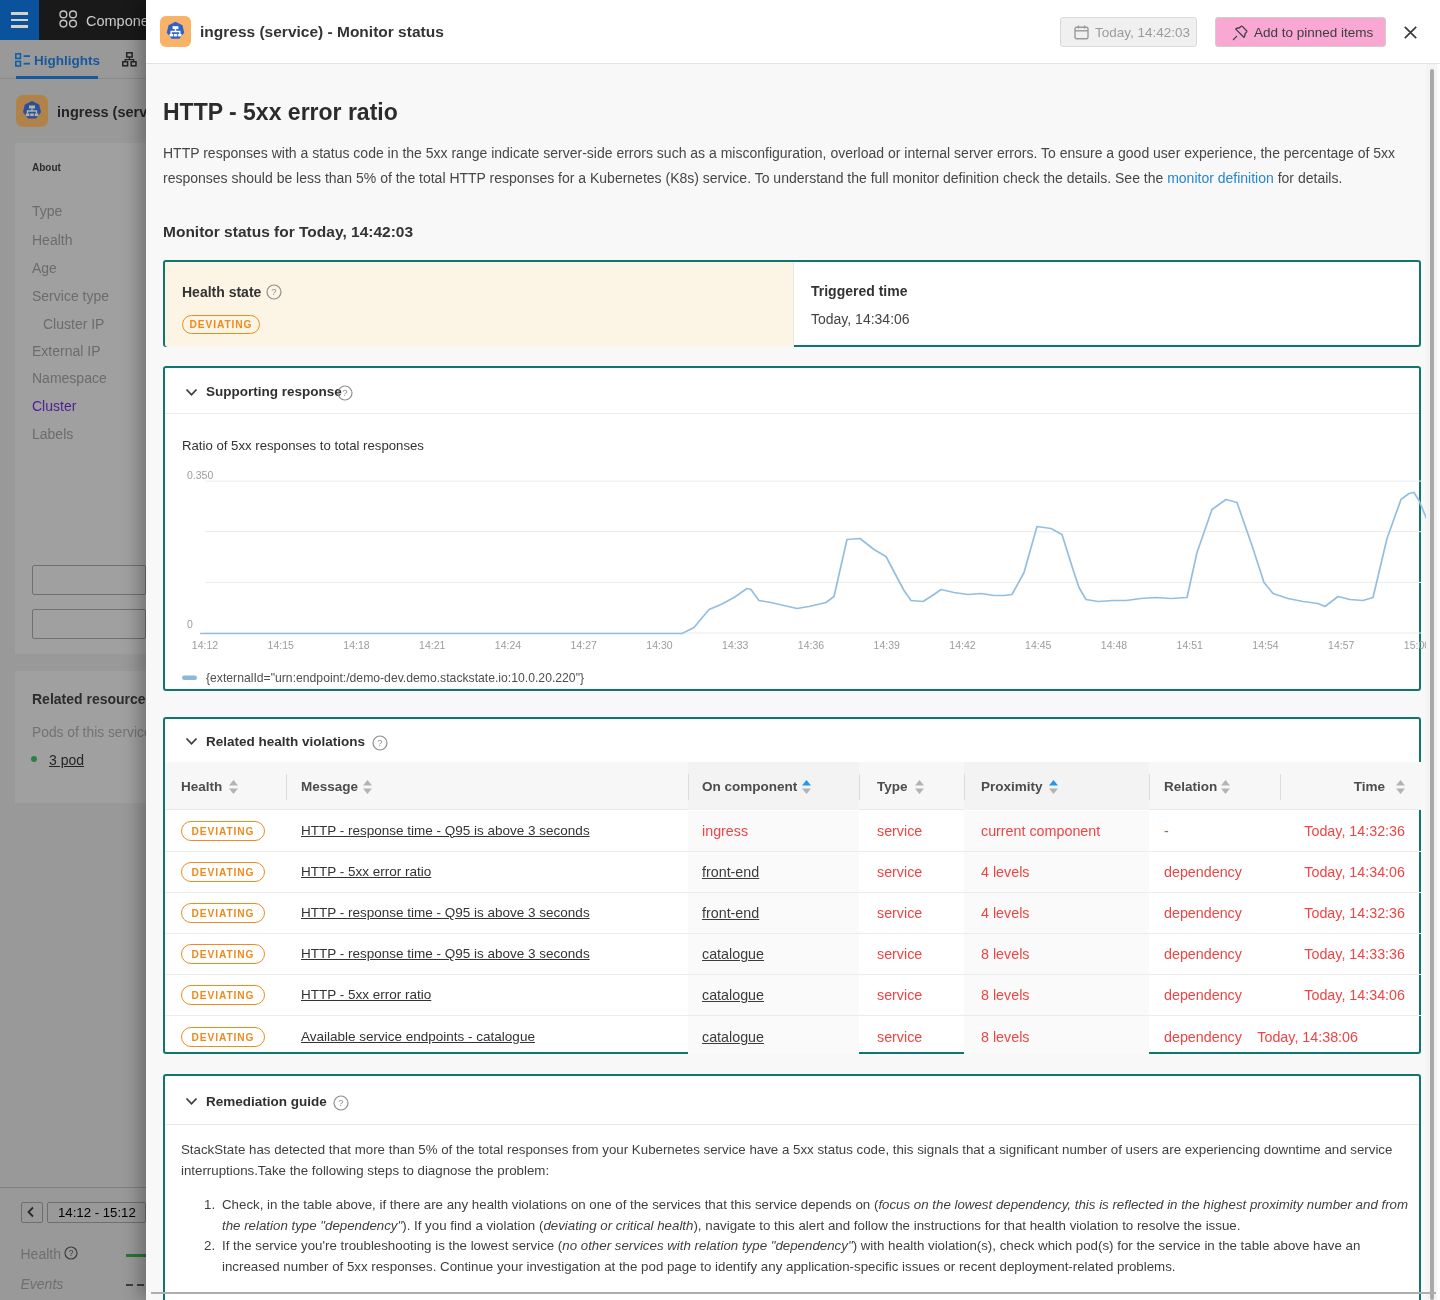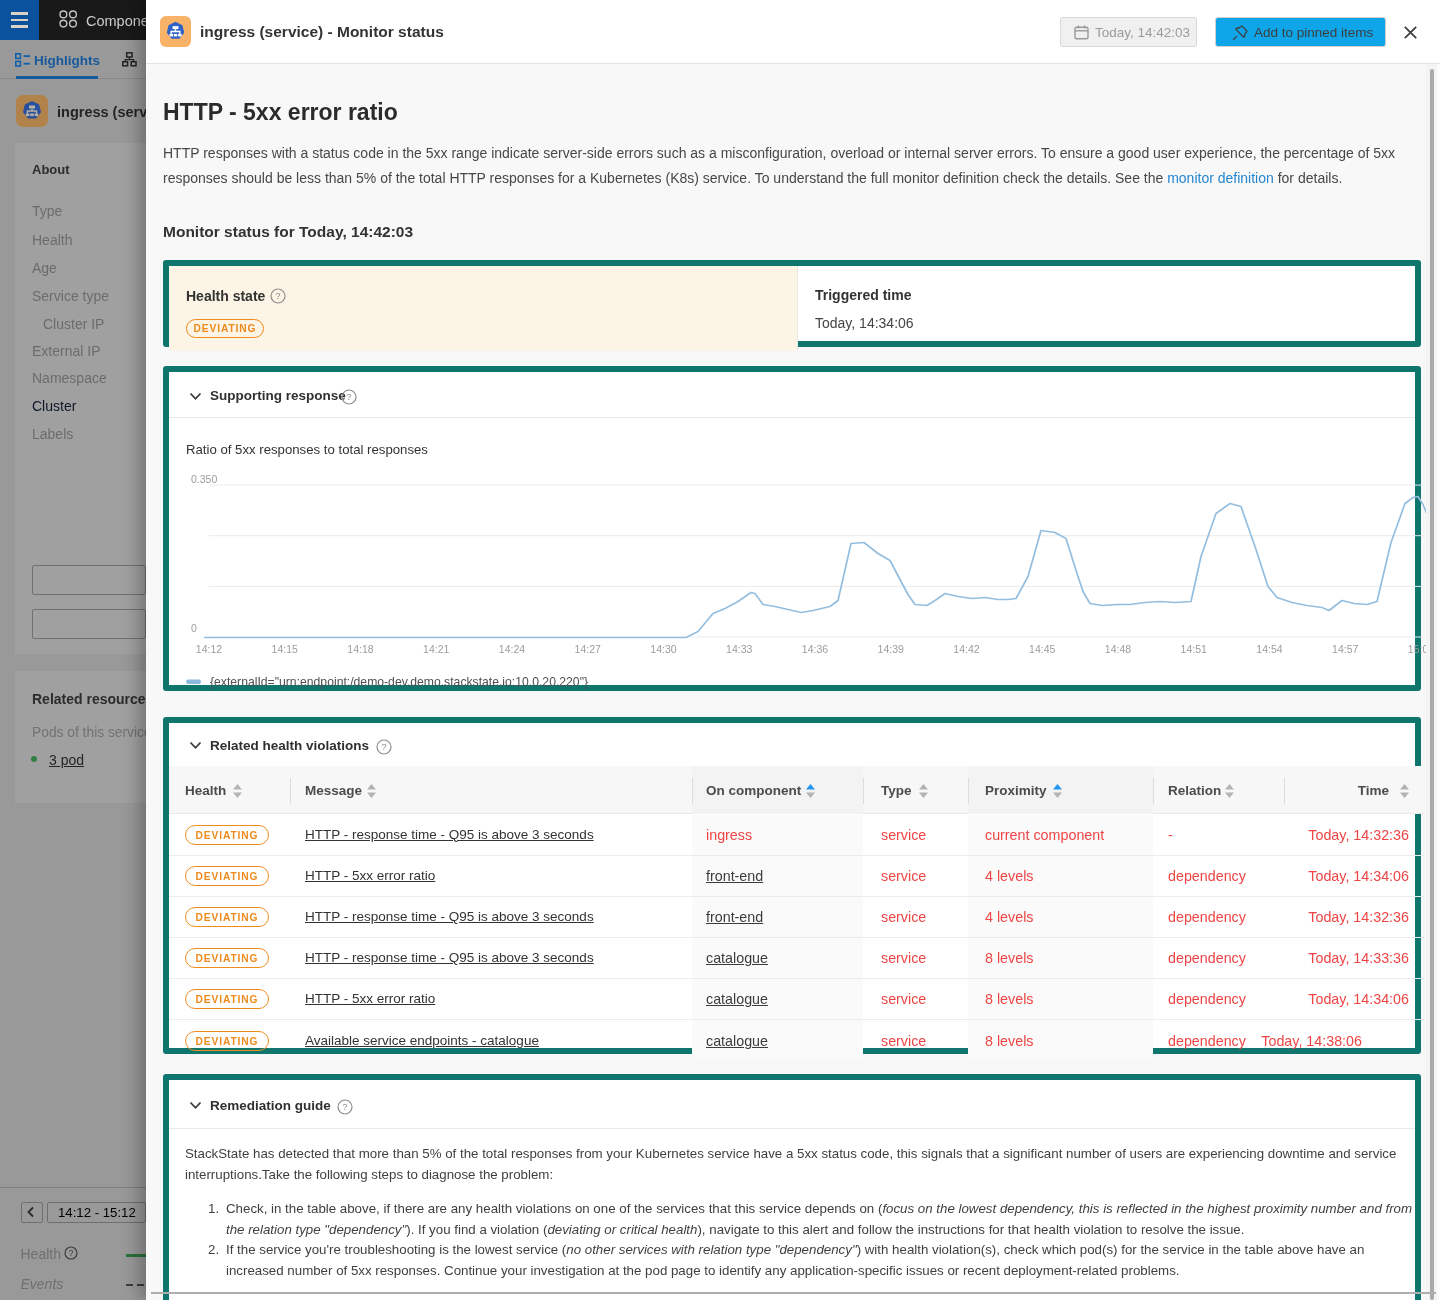--- a/index.html
+++ b/index.html
@@ -5,21 +5,21 @@
   * { margin:0; padding:0; box-sizing:border-box; }
   html,body { width:1440px; height:1300px; overflow:hidden; font-family:"Liberation Sans", sans-serif; }
   body { position:relative; background:#9a9a9a; }
   .abs { position:absolute; white-space:nowrap; }
   
   #bgstrip { position:absolute; left:0; top:0; width:146px; height:1300px; background:#999999; overflow:hidden; }
   .hamline { position:absolute; left:11px; width:17px; height:2.5px; background:#d8d1c5; }
   
   #modal { position:absolute; left:146px; top:0; width:1294px; height:1300px; background:#f8f8f8; box-shadow:-7px 0 16px rgba(0,0,0,0.28); overflow:hidden; }
   #mheader { position:absolute; left:0; top:0; width:1294px; height:64px; background:#ffffff; border-bottom:1px solid #e3e3e3; }
-  .card { position:absolute; left:17px; width:1258px; background:#ffffff; border:6px solid #0f766e; border-radius:3px; }
+  .card { position:absolute; left:17px; width:1258px; background:#ffffff; border:2px solid #0f766e; border-radius:3px; }
   .cardhead { position:absolute; left:0; top:0; right:0; border-bottom:1px solid #e9e9e9; }
   .chev { stroke:#3c3c3c; stroke-width:1.8; fill:none; }
   .badge { position:absolute; border:1.4px solid #ef8c1f; color:#ee8a1c; border-radius:10.5px; font-size:10.2px; font-weight:bold; letter-spacing:0.9px; text-align:center; line-height:18px; }
   a { text-decoration:underline; }
   .hcell { position:absolute; top:17px; font-size:13.5px; font-weight:bold; color:#4c4c4c; }
   .sorticon { position:absolute; top:18.5px; width:9px; height:14px; }
   .trow { position:absolute; left:0; width:1256px; height:41.2px; }
   .tc { position:absolute; top:12px; font-size:14.3px; color:#ef4444; }
   .lnk { color:#3c3c3c; }
   .msg { position:absolute; left:136px; top:12px; font-size:13.5px; color:#333333; text-decoration:underline; }
@@ -63,29 +63,29 @@
       <polygon points="16,6 23.2,9.5 25,17.2 20,23.5 12,23.5 7,17.2 8.8,9.5" fill="#27509f"></polygon>
       <rect x="13" y="10.5" width="6" height="3" fill="#b9b2a6"></rect>
       <path d="M16 13.5 L16 16.5 M16 16 L11.5 16 L11.5 18.5 M16 16 L20.5 16 L20.5 18.5" stroke="#b9b2a6" stroke-width="1.4" fill="none"></path>
       <rect x="9.8" y="18.5" width="3.6" height="2.6" fill="#b9b2a6"></rect>
       <rect x="14.2" y="18.5" width="3.6" height="2.6" fill="#b9b2a6"></rect>
       <rect x="18.7" y="18.5" width="3.6" height="2.6" fill="#b9b2a6"></rect>
     </svg>
     <div class="abs" style="left:57px;top:104px;color:#242424;font-size:14.5px;font-weight:bold;">ingress (servic</div>
 
     <div class="abs" style="left:15px;top:142.5px;width:131px;height:511px;background:#a0a0a0;"></div>
-    <div class="abs" style="left:32px;top:162px;color:#2c2c2c;font-size:13px;font-weight:bold;">About</div>
+    <div class="abs" style="left:32px;top:162px;color:#2c2c2c;font-size:10px;font-weight:bold;">About</div>
     <div class="abs" style="left:32px;top:203px;color:#6c6c6c;font-size:14px;">Type</div>
     <div class="abs" style="left:32px;top:232px;color:#6c6c6c;font-size:14px;">Health</div>
     <div class="abs" style="left:32px;top:260px;color:#6c6c6c;font-size:14px;">Age</div>
     <div class="abs" style="left:32px;top:288px;color:#6c6c6c;font-size:14px;">Service type</div>
     <div class="abs" style="left:32px;top:315.5px;color:#6c6c6c;font-size:14px;margin-left:11px;">Cluster IP</div>
     <div class="abs" style="left:32px;top:343px;color:#6c6c6c;font-size:14px;">External IP</div>
     <div class="abs" style="left:32px;top:370px;color:#6c6c6c;font-size:14px;">Namespace</div>
-    <div class="abs" style="left:32px;top:397.5px;color:#0f172a;font-size:14px;">Cluster</div>
+    <div class="abs" style="left:32px;top:397.5px;color:#4c1d95;font-size:14px;">Cluster</div>
     <div class="abs" style="left:32px;top:425.5px;color:#6c6c6c;font-size:14px;">Labels</div>
     <div class="abs" style="left:32px;top:564.5px;width:114px;height:30.5px;border:1px solid #707070;border-radius:2px;"></div>
     <div class="abs" style="left:32px;top:608.5px;width:114px;height:30.5px;border:1px solid #707070;border-radius:2px;"></div>
 
     <div class="abs" style="left:15px;top:670.5px;width:131px;height:132px;background:#a0a0a0;"></div>
     <div class="abs" style="left:32px;top:691px;color:#2c2c2c;font-size:14px;font-weight:bold;">Related resources</div>
     <div class="abs" style="left:32px;top:725px;color:#737373;font-size:13.8px;">Pods of this service</div>
     <div class="abs" style="left:31px;top:755.5px;width:6px;height:6px;border-radius:3px;background:#2f7f44;"></div>
     <div class="abs" style="left:49px;top:751.5px;color:#252525;font-size:14px;text-decoration:underline;">3 pod</div>
 
@@ -119,21 +119,21 @@
       </svg>
       <div class="abs" style="left:54px;top:23px;color:#333333;font-size:15.5px;font-weight:bold;">ingress (service) - Monitor status</div>
       <div class="abs" style="left:914px;top:16.5px;width:137px;height:30px;background:#f0f0f0;border:1px solid #d9d9d9;border-radius:3px;">
         <svg class="abs" style="left:13px;top:7px;" width="15" height="15" viewBox="0 0 15 15">
           <rect x="1" y="2.2" width="13" height="11.5" rx="1.5" fill="none" stroke="#9a9a9a" stroke-width="1.4"></rect>
           <path d="M1 5.8 L14 5.8" stroke="#9a9a9a" stroke-width="1.4"></path>
           <path d="M4.4 0.6 L4.4 3.4 M10.6 0.6 L10.6 3.4" stroke="#9a9a9a" stroke-width="1.4"></path>
         </svg>
         <div class="abs" style="left:34px;top:7px;color:#9b9b9b;font-size:13.5px;">Today, 14:42:03</div>
       </div>
-      <div class="abs" style="left:1069px;top:16.5px;width:171px;height:30px;background:#0ea5e9;border:1px solid #cfcfcf;border-radius:3px;">
+      <div class="abs" style="left:1069px;top:16.5px;width:171px;height:30px;background:#f9a8d4;border:1px solid #cfcfcf;border-radius:3px;">
         <svg class="abs" style="left:16px;top:7px;" width="16" height="16" viewBox="0 0 16 16">
           <path d="M7.1 3.1 L9.2 1.3 Q9.8 0.9 10.3 1.4 L14.6 5.7 Q15.1 6.2 14.7 6.8 L12.9 8.9 Q13.3 10.5 12.4 11.7 L11.9 12.3 L3.7 4.1 L4.3 3.6 Q5.5 2.7 7.1 3.1 Z M4.6 11.4 L1.4 14.6" fill="none" stroke="#3f3f3f" stroke-width="1.3" stroke-linejoin="round" stroke-linecap="round"></path>
         </svg>
         <div class="abs" style="left:38px;top:7px;color:#3d3d3d;font-size:13.5px;">Add to pinned items</div>
       </div>
       <svg class="abs" style="left:1257px;top:25px;" width="15" height="15" viewBox="0 0 15 15">
         <path d="M1.8 1.8 L13.2 13.2 M13.2 1.8 L1.8 13.2" stroke="#3b3b3b" stroke-width="1.7"></path>
       </svg>
     </div>
 

